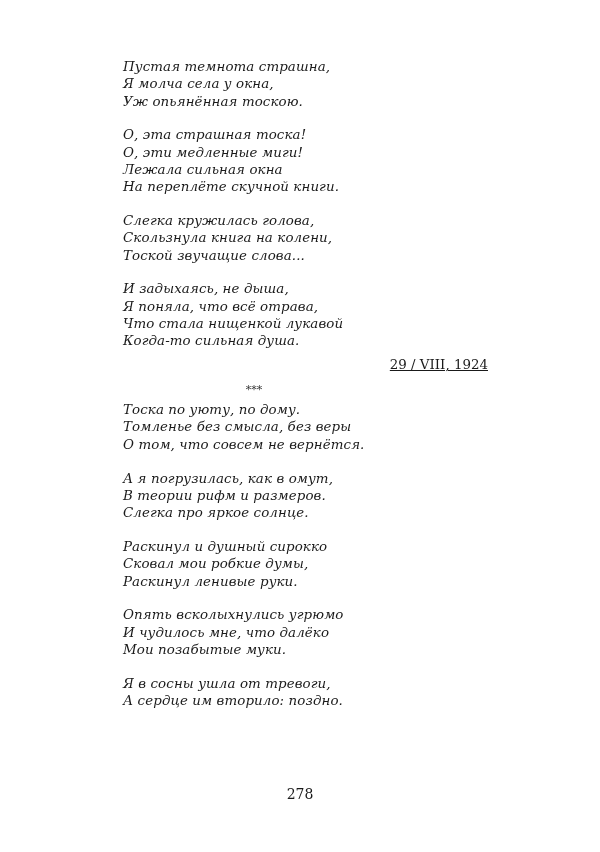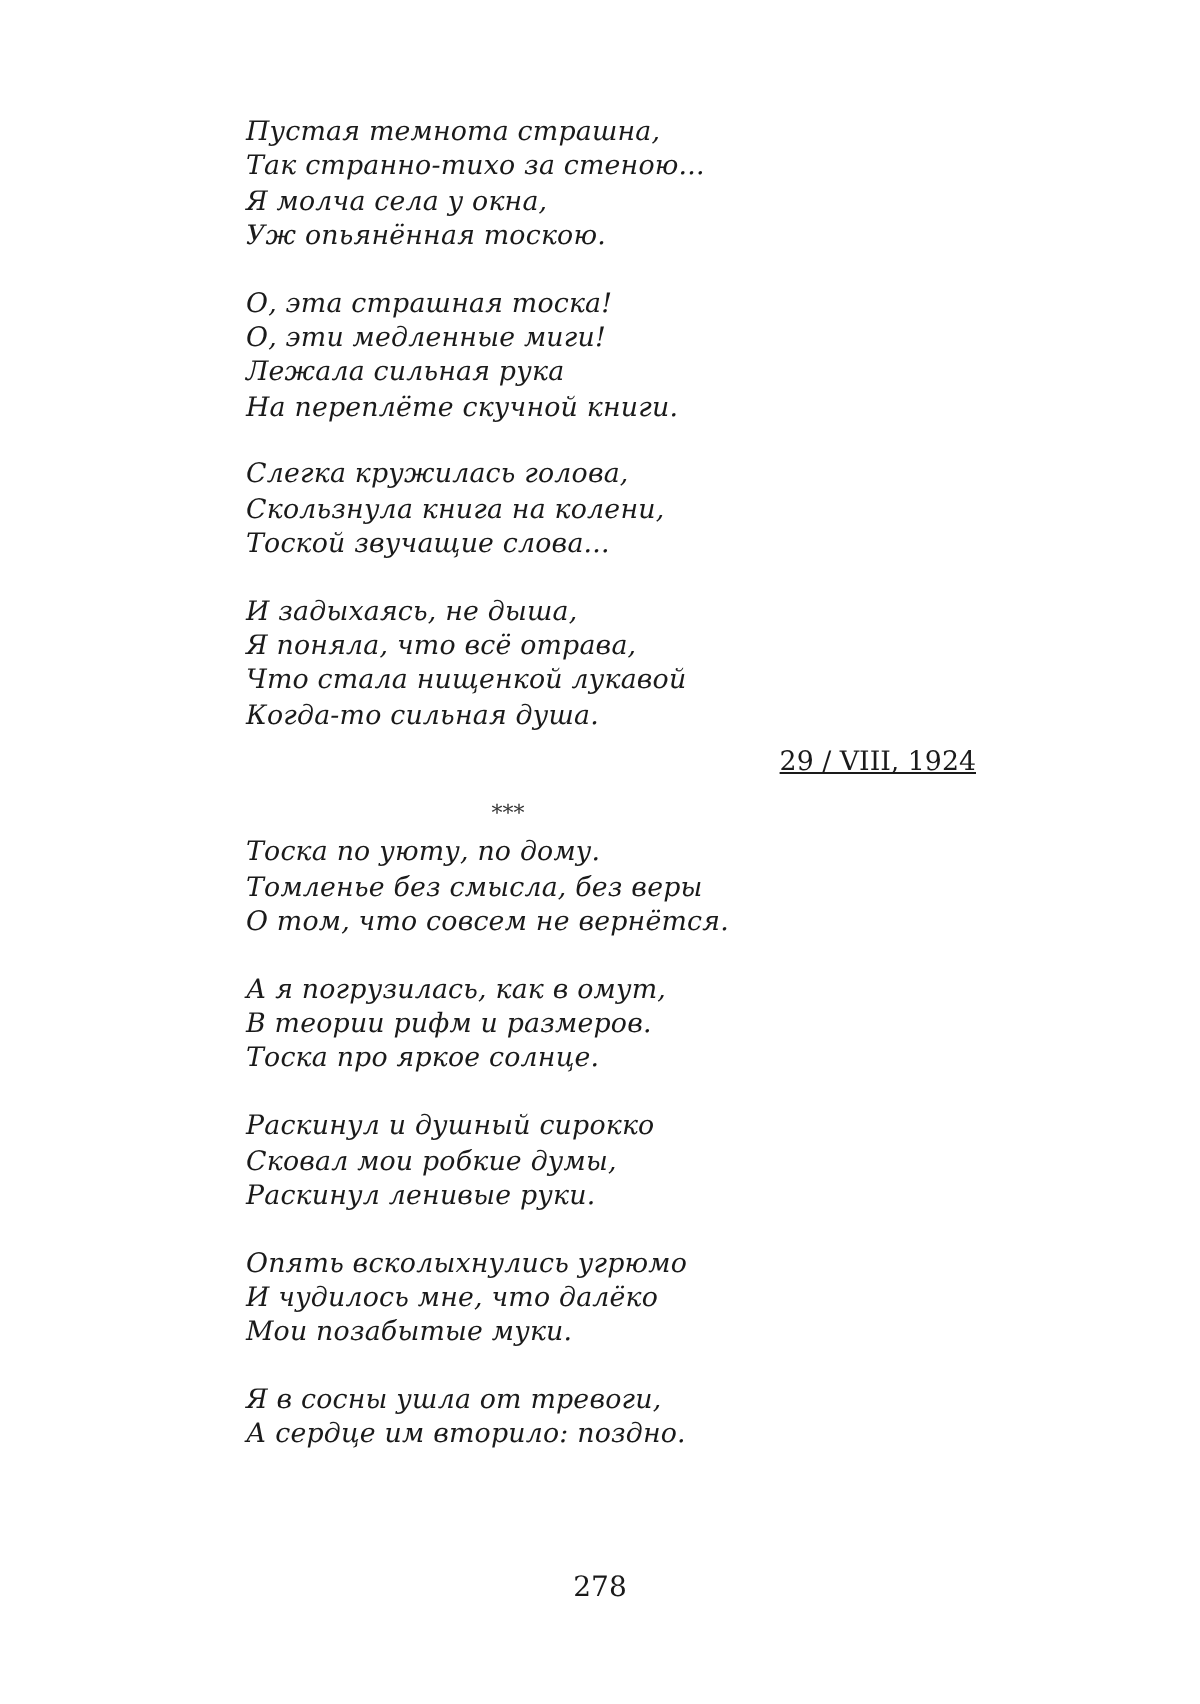--- a/index.html
+++ b/index.html
@@ -71,28 +71,27 @@
   </style>
 </head>
 <body>
 
 <div class="page">
   <div class="text-block">
 
     <div>
       <div class="stanza">
         <span class="line">Пустая темнота страшна,</span>
-        <span class="line">Так странно-тихо за стеною...</span>
         <span class="line">Я молча села у окна,</span>
         <span class="line">Уж опьянённая тоскою.</span>
       </div>
       <div class="stanza">
         <span class="line">О, эта страшная тоска!</span>
         <span class="line">О, эти медленные миги!</span>
-        <span class="line">Лежала сильная рука</span>
+        <span class="line">Лежала сильная окна</span>
         <span class="line">На переплёте скучной книги.</span>
       </div>
       <div class="stanza">
         <span class="line">Слегка кружилась голова,</span>
         <span class="line">Скользнула книга на колени,</span>
         <span class="line">Тоской звучащие слова...</span>
       </div>
       <div class="stanza">
         <span class="line">И задыхаясь, не дыша,</span>
         <span class="line">Я поняла, что всё отрава,</span>
@@ -106,21 +105,21 @@
 
     <div>
       <div class="stanza">
         <span class="line">Тоска по уюту, по дому.</span>
         <span class="line">Томленье без смысла, без веры</span>
         <span class="line">О том, что совсем не вернётся.</span>
       </div>
       <div class="stanza">
         <span class="line">А я погрузилась, как в омут,</span>
         <span class="line">В теории рифм и размеров.</span>
-        <span class="line">Тоска про яркое солнце.</span>
+        <span class="line">Слегка про яркое солнце.</span>
       </div>
       <div class="stanza">
         <span class="line">Раскинул и душный сирокко</span>
         <span class="line">Сковал мои робкие думы,</span>
         <span class="line">Раскинул ленивые руки.</span>
       </div>
       <div class="stanza">
         <span class="line">Опять всколыхнулись угрюмо</span>
         <span class="line">И чудилось мне, что далёко</span>
         <span class="line">Мои позабытые муки.</span>

